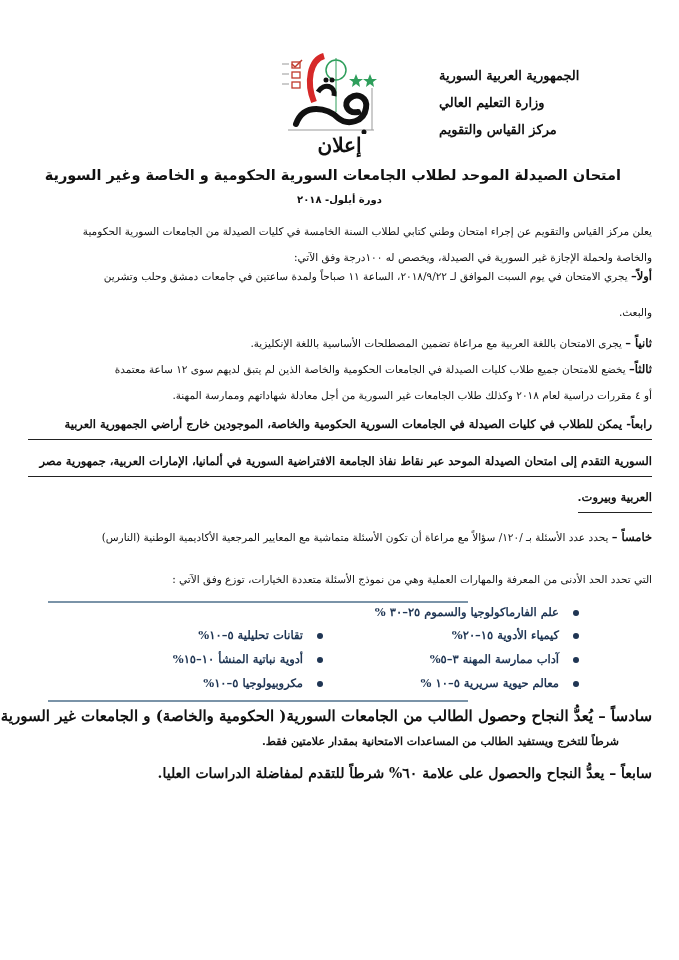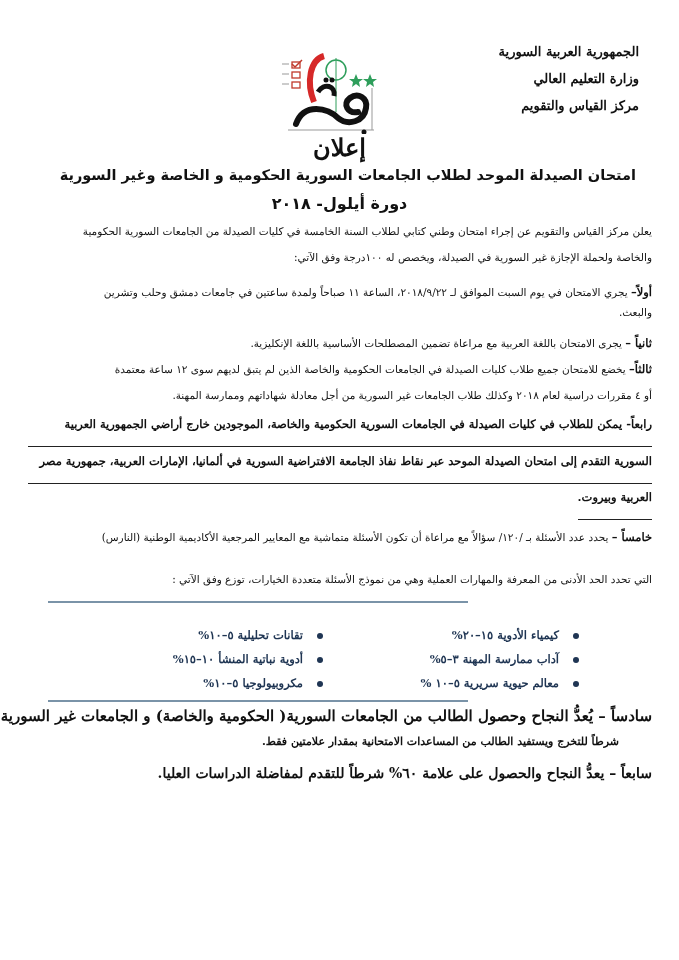--- a/index.html
+++ b/index.html
@@ -4,48 +4,48 @@
 <style>
   html, body { margin: 0; padding: 0; background: #ffffff; }
   body {
     width: 679px; height: 960px; position: relative; overflow: hidden;
     font-family: "DejaVu Serif", "Liberation Serif", serif;
     color: #111;
     direction: rtl;
   }
   .abs { position: absolute; }
   .hdr-line {
-    position: absolute; right: 40px; width: 200px; text-align: right;
-    font-weight: bold; font-size: 13px; white-space: nowrap;
+    position: absolute; right: 40px; width: 200px; text-align: left;
+    font-weight: bold; font-size: 13px; white-space: nowrap; margin-top: 24px;
   }
   .logo { position: absolute; left: 278px; top: 52px; width: 104px; height: 82px; }
   .announce {
     position: absolute; left: 0; width: 679px; text-align: center;
-    font-weight: bold; font-size: 24px; top: 133px;
+    font-weight: bold; font-size: 20px; top: 133px;
   }
   .title1 {
-    position: absolute; left: 96px; width: 540px; text-align: left;
+    position: absolute; left: 81px; width: 540px; text-align: left;
     font-weight: bold; font-size: 14.5px; top: 167px; white-space: nowrap;
     font-family: "DejaVu Sans", sans-serif;
   }
   .title2 {
     position: absolute; left: 0; width: 679px; text-align: center;
-    font-weight: bold; font-size: 16px; top: 194px;
+    font-weight: bold; font-size: 10px; top: 194px;
     font-family: "DejaVu Sans", sans-serif;
   }
   .p {
     position: absolute; right: 27px; left: 28px;
     font-size: 10.5px; line-height: 16px; text-align: justify;
     text-align-last: right; white-space: nowrap;
   }
   .p b { font-weight: bold; }
   .bold-u {
     position: absolute; right: 27px; left: 28px;
     font-size: 11.5px; font-weight: bold; white-space: nowrap;
-    border-bottom: 1px solid #222; padding-bottom: 15px;
+    border-bottom: 1px solid #222; padding-bottom: 8px;
   }
   .bullets { position: absolute; font-size: 11.5px; color: #1f3553; font-weight: bold; }
   .bullet-item { position: absolute; white-space: nowrap; direction: rtl; }
   .dot {
     display: inline-block; width: 6px; height: 6px; border-radius: 50%;
     background: #1f3553; margin-left: 14px; vertical-align: middle;
   }
   .sec-bold { font-size: 11.5px; font-weight: bold; }
 </style>
 </head>
@@ -82,21 +82,21 @@
 </svg>
 
 <div class="announce">إعلان</div>
 
 <div class="title1">امتحان الصيدلة الموحد لطلاب الجامعات السورية الحكومية و الخاصة وغير السورية</div>
 <div class="title2">دورة أيلول- ٢٠١٨</div>
 
 <div class="p" style="top:223px;">يعلن مركز القياس والتقويم عن إجراء امتحان وطني كتابي لطلاب السنة الخامسة في كليات الصيدلة من الجامعات السورية الحكومية</div>
 <div class="p" style="top:249px;">والخاصة ولحملة الإجازة غير السورية في الصيدلة، ويخصص له ١٠٠درجة وفق الآتي:</div>
 
-<div class="p" style="top:284px;">
+<div class="p" style="top:268px;">
   <b class="sec-bold">أولاً–</b>
   <span>يجري الامتحان في يوم السبت الموافق لـ ٢٠١٨/٩/٢٢، الساعة ١١ صباحاً ولمدة ساعتين في جامعات دمشق وحلب وتشرين</span>
 </div>
 <div class="p" style="top:304px;">والبعث.</div>
 
 <div class="p" style="top:335px;">
   <b class="sec-bold">ثانياً –</b>
   <span>يجرى الامتحان باللغة العربية مع مراعاة تضمين المصطلحات الأساسية باللغة الإنكليزية.</span>
 </div>
 
@@ -112,20 +112,21 @@
 
 <div class="p" style="top:529px;">
   <b class="sec-bold">خامساً –</b>
   <span>يحدد عدد الأسئلة بـ /١٢٠/ سؤالاً مع مراعاة أن تكون الأسئلة متماشية مع المعايير المرجعية الأكاديمية الوطنية (النارس)</span>
 </div>
 <div class="p" style="top:571px;">التي تحدد الحد الأدنى من المعرفة والمهارات العملية وهي من نموذج الأسئلة متعددة الخيارات، توزع وفق الآتي :</div>
 
 <div class="abs" style="top:601px; left:48px; width:420px; height:2px; background:#7a93a8;"></div>
 
 <div class="bullets" style="left:0; top:0; width:679px; height:960px;">
+  <div class="bullet-item" style="right:100px; top:605px;"><span class="dot"></span><span>علم الفارماكولوجيا والسموم ٢٥–٣٠ %</span></div>
   <div class="bullet-item" style="right:100px; top:628px;"><span class="dot"></span><span>كيمياء الأدوية ١٥–٢٠%</span></div>
   <div class="bullet-item" style="right:100px; top:652px;"><span class="dot"></span><span>آداب ممارسة المهنة ٣–٥%</span></div>
   <div class="bullet-item" style="right:100px; top:676px;"><span class="dot"></span><span>معالم حيوية سريرية  ٥–١٠ %</span></div>
   <div class="bullet-item" style="right:356px; top:628px;"><span class="dot"></span><span>تقانات تحليلية ٥–١٠%</span></div>
   <div class="bullet-item" style="right:356px; top:652px;"><span class="dot"></span><span>أدوية نباتية المنشأ ١٠–١٥%</span></div>
   <div class="bullet-item" style="right:356px; top:676px;"><span class="dot"></span><span>مكروبيولوجيا ٥–١٠%</span></div>
 </div>
 
 <div class="abs" style="top:700px; left:48px; width:420px; height:2px; background:#7a93a8;"></div>
 

